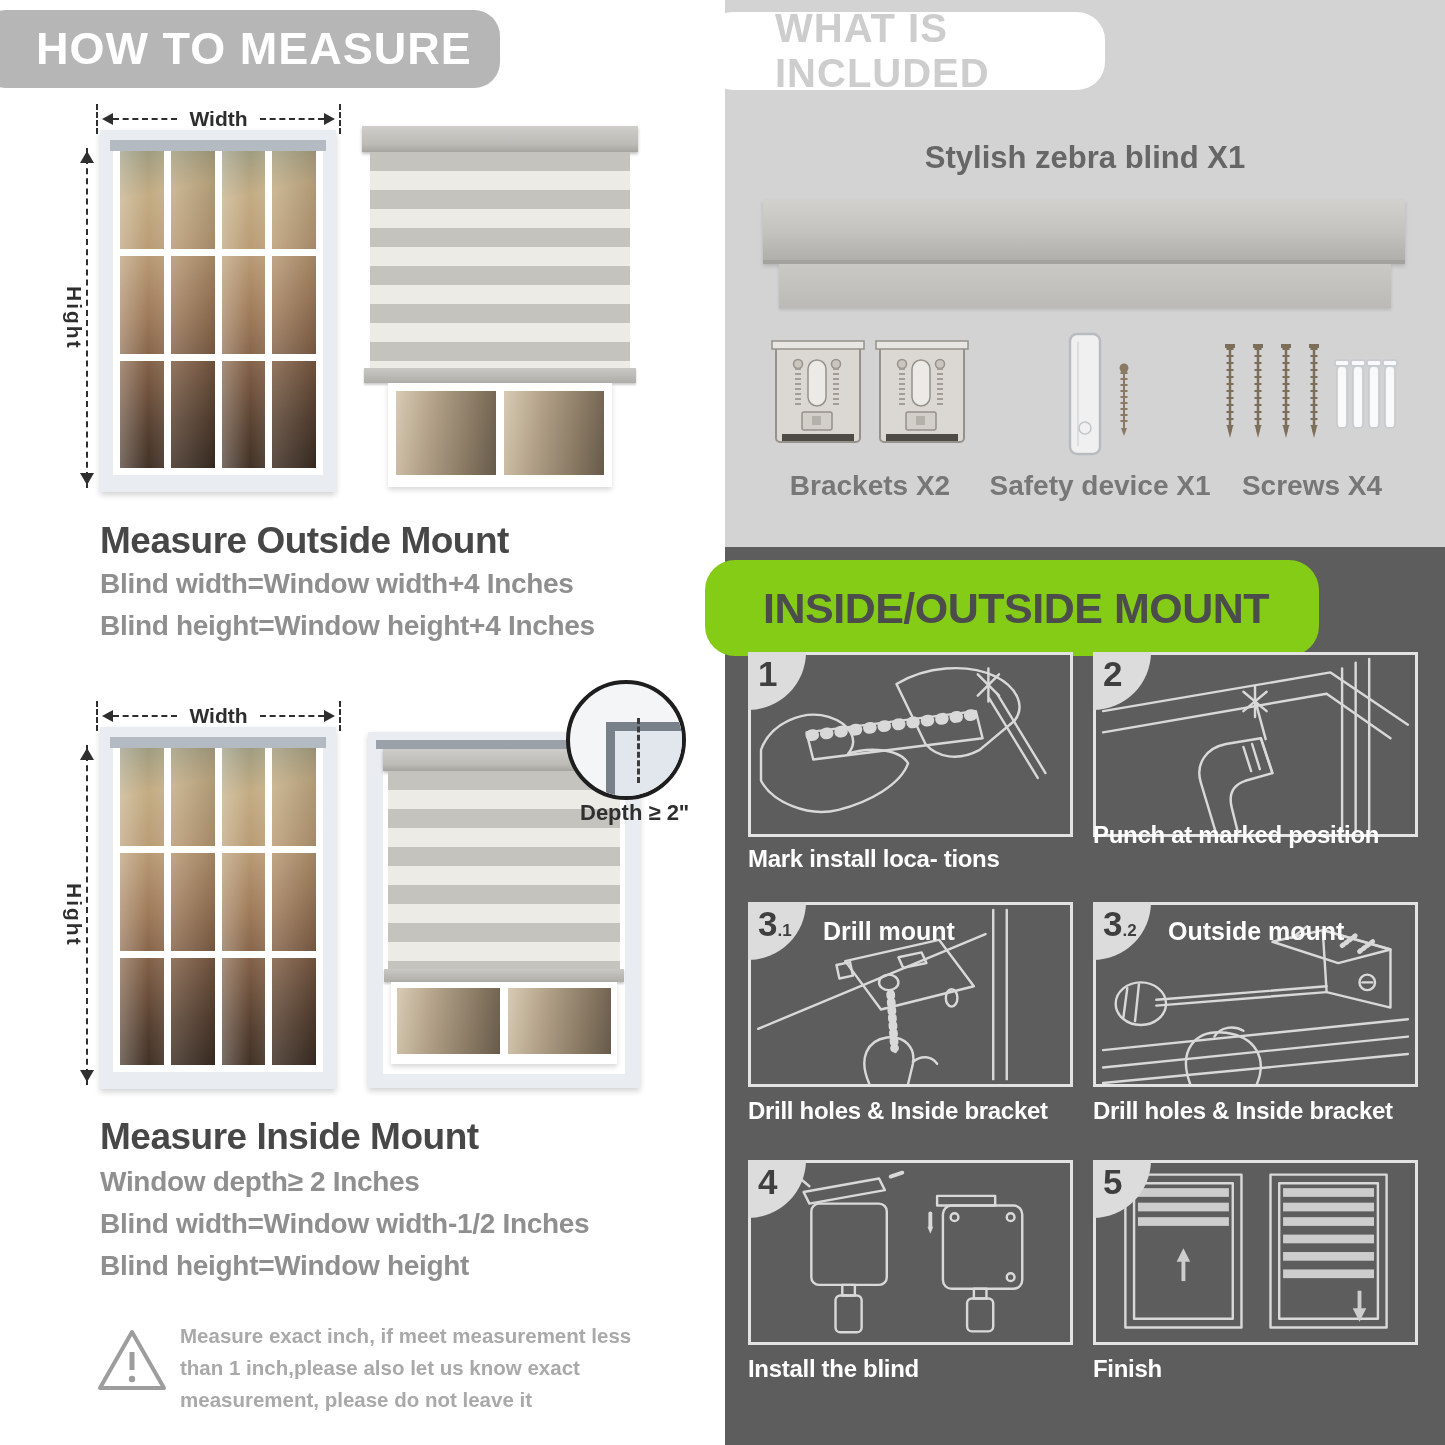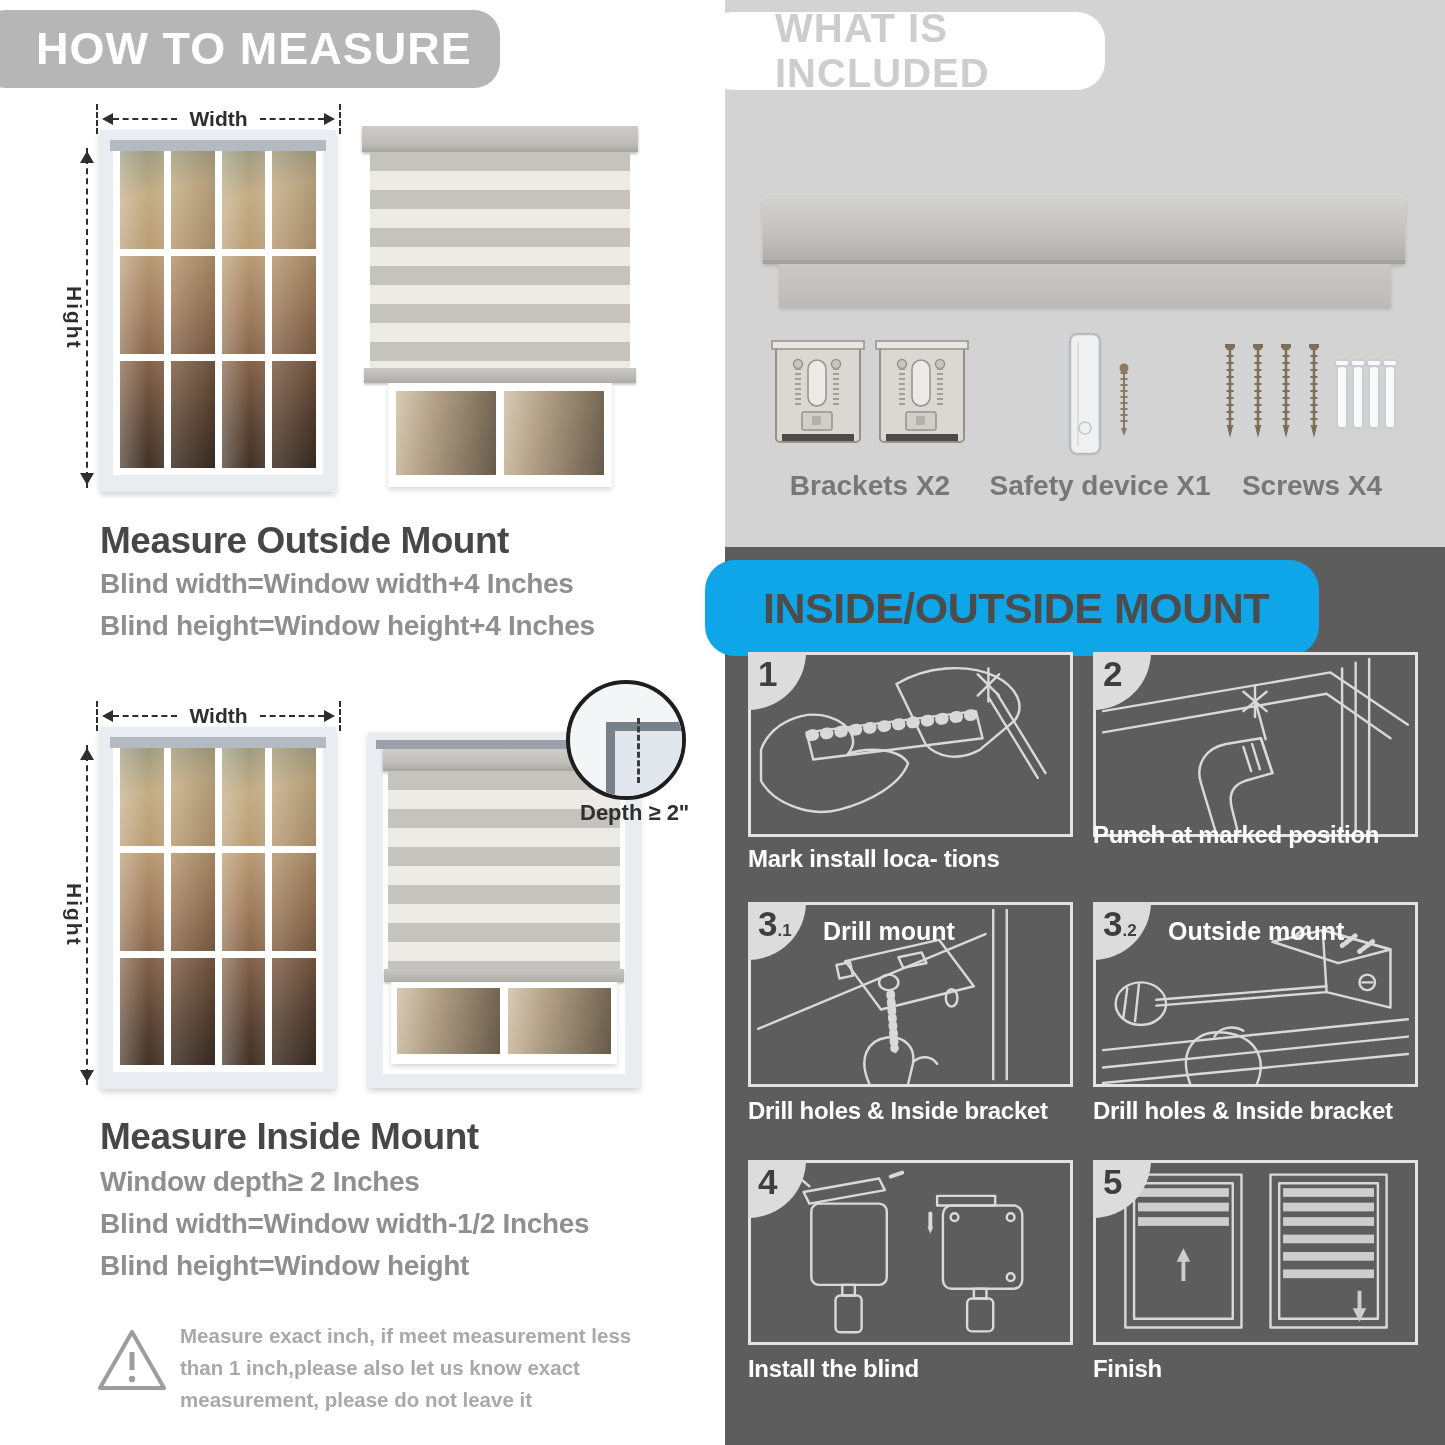--- a/index.html
+++ b/index.html
@@ -70,21 +70,21 @@
     font-size:31px;font-weight:bold;color:#666;}
   .rail-main{position:absolute;left:763px;top:200px;width:642px;height:60px;
     background:linear-gradient(180deg,#d2d1ce 0%,#c3c2bf 55%,#b0afac 100%);
     border-bottom:4px solid #a3a29f;box-shadow:0 2px 4px rgba(0,0,0,.15);}
   .rail-sub{position:absolute;left:779px;top:264px;width:612px;height:44px;
     background:linear-gradient(180deg,#cac9c6,#bbbab7);box-shadow:0 2px 3px rgba(0,0,0,.12);}
   .item-label{position:absolute;font-size:28px;font-weight:bold;color:#777;text-align:center;}
 
   
   .right-dark{position:absolute;left:725px;top:547px;width:720px;height:898px;background:#5d5d5d;}
-  .mount-banner{position:absolute;left:705px;top:560px;width:614px;height:96px;background:#0ea5e9;
+  .mount-banner{position:absolute;left:705px;top:560px;width:614px;height:96px;background:#84cc16;
     border-radius:30px;display:flex;align-items:center;padding-left:58px;box-sizing:border-box;}
   .mount-banner span{color:#4c4c4c;font-size:43px;font-weight:bold;letter-spacing:-.5px;}
 
   .step-panel{position:absolute;width:325px;height:185px;border:3px solid #e3e3e3;
     background:#5d5d5d;box-sizing:border-box;}
   .badge{position:absolute;left:-3px;top:-3px;width:58px;height:58px;background:#dcdcdc;
     border-radius:0 0 100% 0;color:#3f3f3f;font-weight:bold;font-size:35px;
     padding:2px 0 0 10px;box-sizing:border-box;}
   .badge .sub{font-size:17px;font-weight:bold;}
   .panel-title{position:absolute;left:72px;top:12px;color:#fff;font-size:25px;font-weight:bold;}
@@ -206,20 +206,21 @@
     <path d="M37 6 L69 62 L5 62 Z" fill="none" stroke="#9d9d9d" stroke-width="4" stroke-linejoin="round"></path>
     <line x1="37" y1="26" x2="37" y2="44" stroke="#9d9d9d" stroke-width="5"></line>
     <circle cx="37" cy="53" r="3.2" fill="#9d9d9d"></circle>
   </svg>
   <div class="warn-text" style="left:180px;top:1320px;">Measure exact inch, if meet measurement less than 1 inch,please also let us know exact measurement, please do not leave it</div>
 
   <div class="right-light"></div>
   <div class="incl-banner">
     <span>WHAT IS INCLUDED</span>
   </div>
+  <div class="product-title">Stylish zebra blind X1</div>
 
   <div class="rail-main"></div>
   <div class="rail-sub"></div>
 
   <svg style="position:absolute;left:770px;top:336px;" width="200" height="122" viewBox="0 0 200 122">
     <g>
       <rect x="6" y="8" width="84" height="98" rx="4" fill="#dbd8d3" stroke="#96918a" stroke-width="2"></rect>
       <rect x="2" y="5" width="92" height="8" fill="#e8e6e2" stroke="#96918a" stroke-width="1.5"></rect>
       <circle cx="28" cy="28" r="4.5" fill="#c9c5bf" stroke="#96918a" stroke-width="1.5"></circle>
       <circle cx="66" cy="28" r="4.5" fill="#c9c5bf" stroke="#96918a" stroke-width="1.5"></circle>

